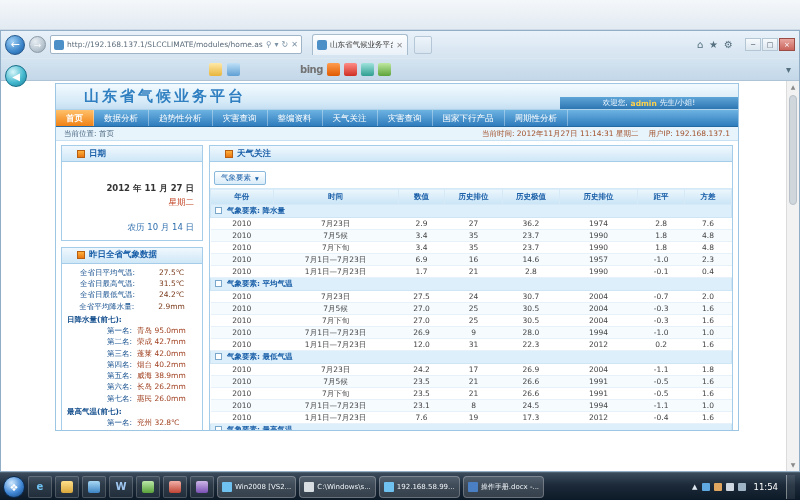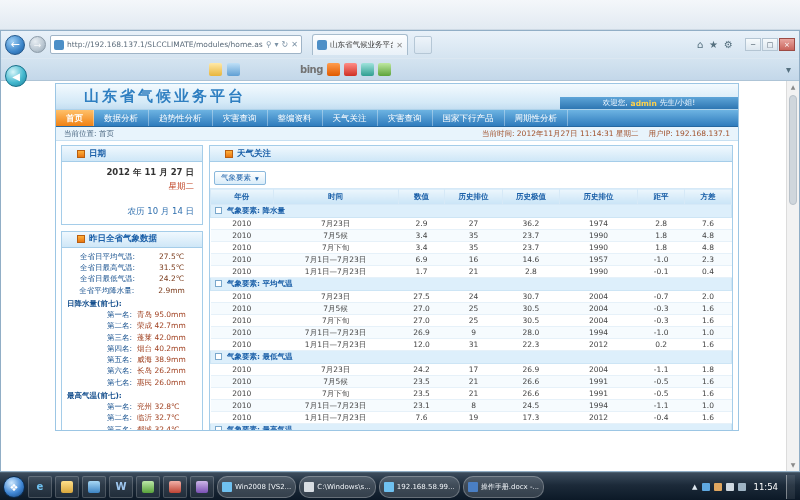--- a/index.html
+++ b/index.html
@@ -98,21 +98,21 @@
   .sidebar { width:150px; flex:0 0 auto; padding:4px 3px 0 5px; overflow:hidden; }
   .main { flex:1; padding:4px 5px 0 3px; overflow:hidden; }
 
   .panel { border:1px solid #a5cde9; background:#fff; margin-bottom:6px; }
   .panel-header { height:16px; background:linear-gradient(#f0f8fe,#cfe7f7);
     border-bottom:1px solid #a5cde9; display:flex; align-items:center; gap:4px; padding:0 15px; }
   .panel-header .ph-ico { width:8px; height:8px; background:linear-gradient(#ffb13c,#e87612);
     border:1px solid #b85e10; flex:0 0 auto; }
   .panel-header .ph-title { font-size:8.5px; font-weight:bold; color:#1a5fa8; }
 
-  .date-body { padding:4px 8px 5px 4px; text-align:right; font-size:8.5px; line-height:1.6; }
+  .date-body { padding:20px 8px 5px 4px; text-align:right; font-size:8.5px; line-height:1.6; }
   .d1 { color:#333; font-weight:bold; }
   .d2 { color:#c04020; }
   .d3 { color:#2f6fae;margin-top:12px; }
   .d4 { color:#2a8a6a; }
 
   .wx-body { padding:3px 5px 4px 5px; font-size:7.5px; line-height:1.5; color:#16508e; }
   .sum-line { display:flex; justify-content:center; }
   .sum-line .v { color:#7a3a1a;margin-left:24px; }
   .grp-title { font-weight:bold; margin-top:2px; color:#16508e; }
   .grp-item { display:flex; justify-content:flex-end; gap:5px; padding-right:2px; }
@@ -139,21 +139,21 @@
     background:linear-gradient(#3b4b5c,#1c2a39 45%,#0c1927);
     border-top:1px solid #4d6070; display:flex; align-items:center; gap:3px; padding:0 3px; }
   .start-orb { width:22px; height:22px; border-radius:50%;
     background:radial-gradient(circle at 38% 30%, #cfe9ff, #3f86d4 55%, #123e74);
     border:1px solid #0b2b4e; color:#fff; font-size:10px; text-align:center; line-height:21px; }
   .tb-app { width:24px; height:22px; border:1px solid rgba(255,255,255,0.18);
     border-radius:2px; background:rgba(255,255,255,0.08); display:flex; align-items:center;
     justify-content:center; font-size:10px; font-weight:bold; color:#fff; }
   .tb-app .sq { width:12px; height:12px; border-radius:2px; }
   .tb-win { max-width:92px; height:22px; border:1px solid rgba(255,255,255,0.25);
-    border-radius:10px; background:rgba(255,255,255,0.16); display:flex; align-items:center;
+    border-radius:4px; background:rgba(255,255,255,0.16); display:flex; align-items:center;
     gap:3px; padding:0 4px; overflow:hidden; }
   .tb-win .sq { width:10px; height:10px; flex:0 0 auto; border-radius:1px; }
   .tb-win .lbl { font-size:7px; color:#f0f4f8; white-space:nowrap; overflow:hidden; }
   .tray { margin-left:auto; display:flex; align-items:center; gap:4px; padding-right:2px; }
   .tray-ico { font-size:7px; color:#dfe8ef; }
   .tray-sq { width:8px; height:8px; border-radius:1px; }
   .clock { font-size:8.5px; color:#fff; padding:0 4px; }
   .show-desktop { width:9px; height:24px; border-left:1px solid rgba(255,255,255,0.4);
     background:rgba(255,255,255,0.08); }
 </style>

